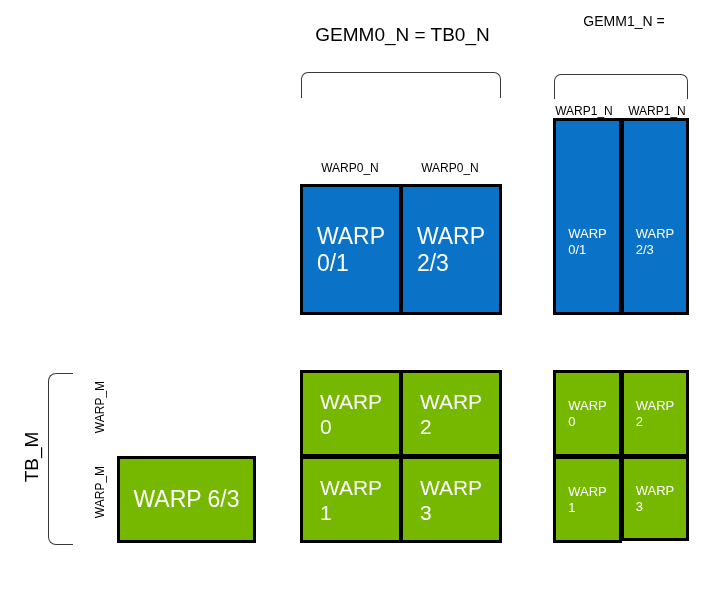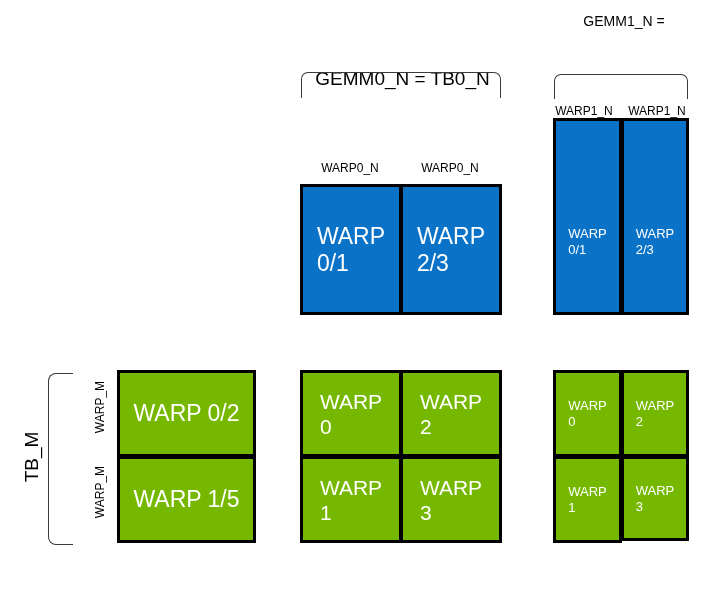--- a/index.html
+++ b/index.html
@@ -24,21 +24,20 @@
   .abs { position: absolute; }
 
   
   .heading {
     font-size: 19px;
     line-height: 24px;
     color: #000;
     text-align: center;
     white-space: nowrap;
     font-weight: 400;
-    margin-top: 44px;
   }
   .heading-wrap {
     text-align: center;
     font-size: 14px;
     line-height: 26px;
     color: #000;
     font-weight: 400;
   }
 
   
@@ -140,25 +139,22 @@
     <div style="transform:translateY(25px);"><span>WARP</span><br><span>2/3</span></div>
   </div>
 
   <div class="side-label" style="left:-8px; top:446px; width:80px; text-align:center;">TB_M</div>
 
   <div class="bracket-left" style="left:48px; top:373px; width:25px; height:172px;"></div>
 
   <div class="tick-label rot" style="left:60px; top:400px; width:80px; height:14px;">WARP_M</div>
   <div class="tick-label rot" style="left:60px; top:485px; width:80px; height:14px;">WARP_M</div>
 
-  <div class="blk green f23" style="left:117px; top:370px; width:139px; height:87px;">
-    <div>WARP 0/2</div>
-  </div>
   <div class="blk green f23" style="left:117px; top:456px; width:139px; height:87px;">
-    <div>WARP 1/5</div>
+    <div>WARP 6/3</div>
   </div>
 
   <div class="blk green f21" style="left:300px; top:370px; width:102px; height:87px;">
     <div><span>WARP</span><br><span>0</span></div>
   </div>
   <div class="blk green f21" style="left:400px; top:370px; width:102px; height:87px;">
     <div><span>WARP</span><br><span>2</span></div>
   </div>
   <div class="blk green f21" style="left:300px; top:456px; width:102px; height:87px;">
     <div><span>WARP</span><br><span>1</span></div>

